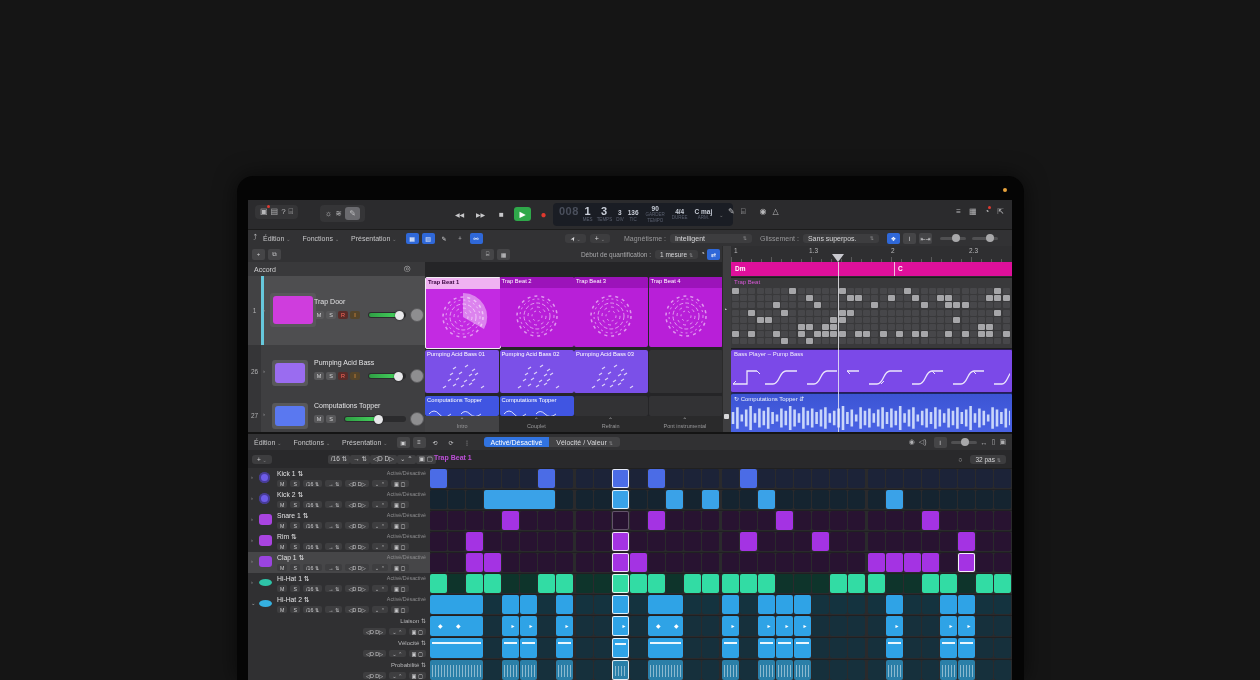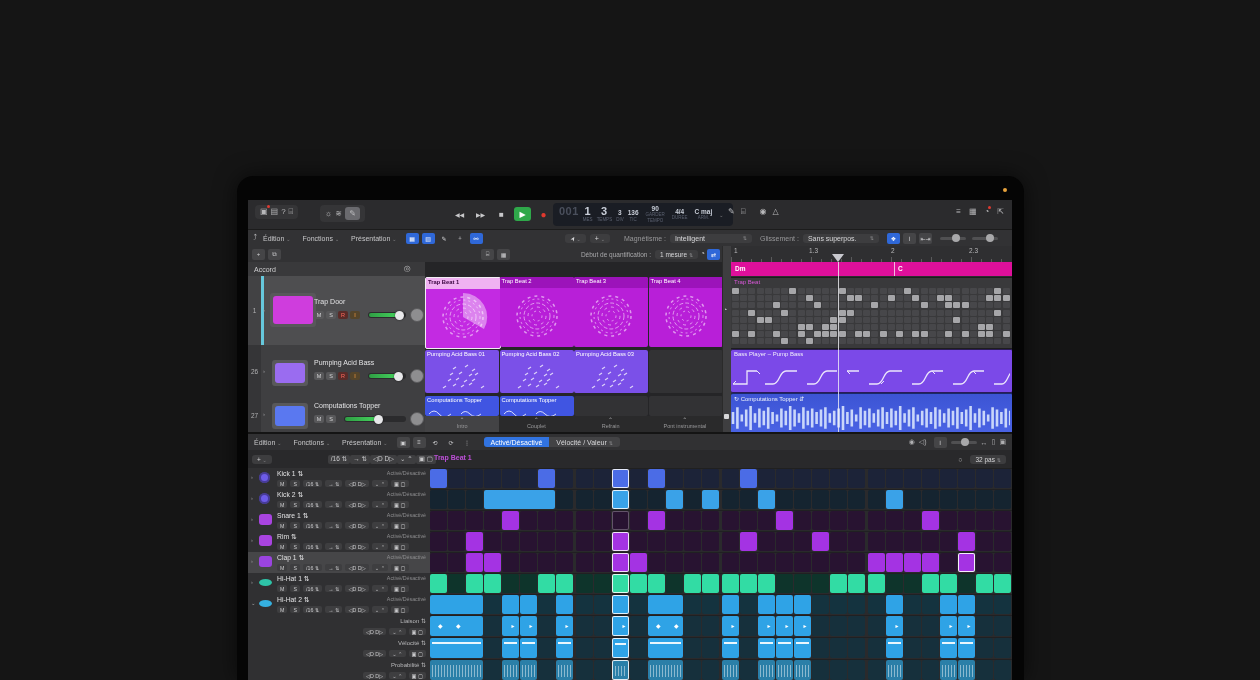--- a/index.html
+++ b/index.html
@@ -163,21 +163,21 @@
     <div id="transport" class="abs" style="left:203px;top:7px;">
       <span class="tr-btn" style="font-size:6px;">◀◀</span>
       <span class="tr-btn" style="font-size:6px;">▶▶</span>
       <span class="tr-btn">■</span>
       <span class="tr-btn play">▶</span>
       <span class="tr-btn rec">●</span>
       <span class="tr-btn">⟳</span>
     </div>
     <div id="lcd" class="abs">
       <div class="lcd-seg" style="flex-direction:row;align-items:baseline;gap:4px;">
-        <span class="lcd-big lcd-dim">001</span>
+        <span class="lcd-big lcd-dim">008</span>
         <span class="lcd-seg">
             <span class="lcd-big">1</span>
             <span class="lcd-lab">MES</span>
           </span>
         <span class="lcd-seg">
             <span class="lcd-big">3</span>
             <span class="lcd-lab">TEMPS</span>
           </span>
         <span class="lcd-seg">
             <span class="lcd-sm">3</span>

